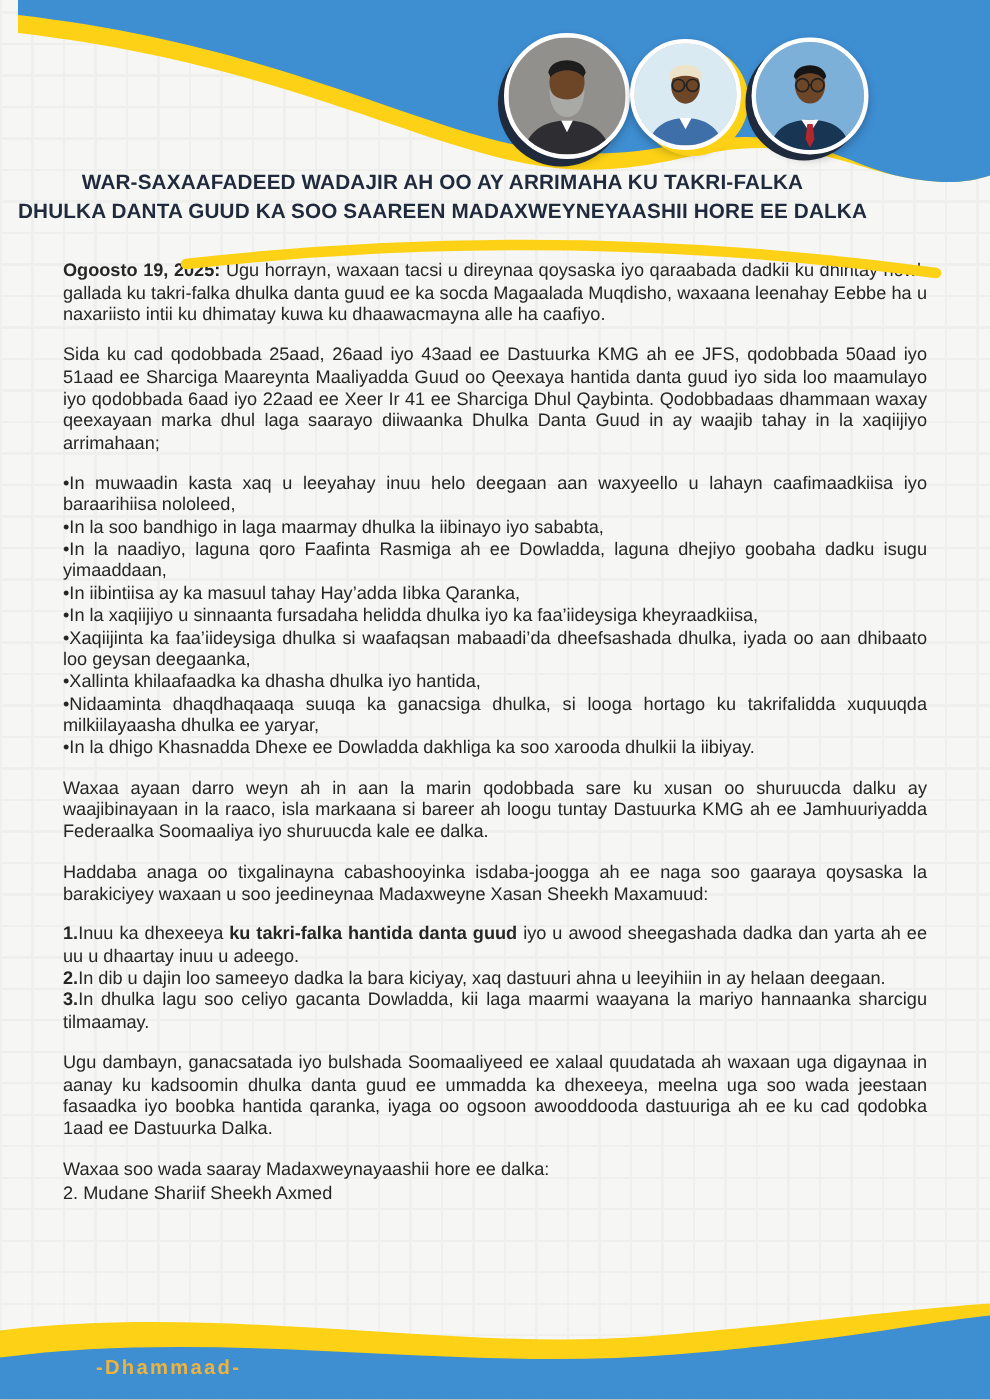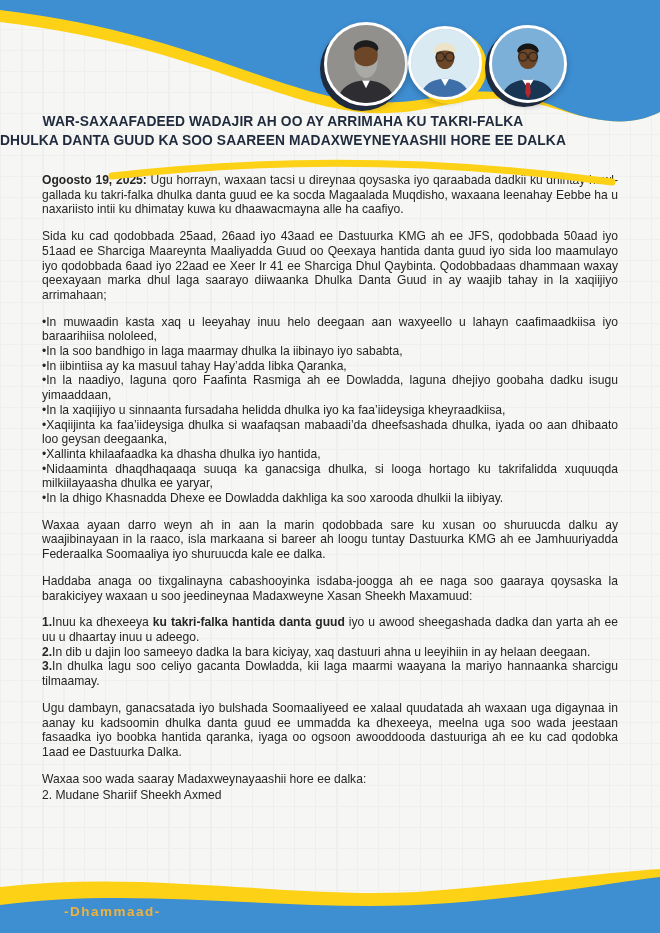--- a/index.html
+++ b/index.html
@@ -13,21 +13,21 @@
     color:#262626;
   }
   
   .page::before{
     content:"";position:absolute;inset:0;z-index:0;pointer-events:none;
     background-image:
       repeating-linear-gradient(0deg,#eaeaea 0 1.5px,transparent 1.5px 21px),
       repeating-linear-gradient(90deg,#eaeaea 0 1.5px,transparent 1.5px 21px);
     opacity:.5;
   }
-  .banner{position:absolute;top:0;left:0;width:566px;height:200px;z-index:2;}
+  .banner{position:absolute;top:0;left:12px;width:566px;height:200px;z-index:2;}
   .banner svg{position:absolute;top:0;left:0;}
   .portrait{
     position:absolute;border-radius:50%;overflow:hidden;
     border:3px solid #ffffff;background:#ccc;
     box-shadow:0 3px 6px rgba(0,0,0,.25);
   }
   .portrait svg{position:static;width:100%;height:100%;display:block;}
   .p1{left:324px;top:22px;width:78px;height:78px;box-shadow:-4px 5px 0 0 var(--navy,#23366e),0 3px 6px rgba(0,0,0,.25);}
   .p2{left:408px;top:26px;width:68px;height:68px;box-shadow:5px 4px 0 0 var(--yellow,#fdd116),0 3px 6px rgba(0,0,0,.25);}
   .p3{left:489px;top:25px;width:72px;height:72px;box-shadow:-4px 4px 0 0 var(--navy,#23366e),0 3px 6px rgba(0,0,0,.25);}
@@ -113,22 +113,22 @@
 
   <div class="content">
 
     <p><b>Ogoosto 19, 2025:</b><span> Ugu horrayn, waxaan tacsi u direynaa qoysaska iyo qaraabada dadkii ku dhintay howl-gallada ku takri-falka dhulka danta guud ee ka socda Magaalada Muqdisho, waxaana leenahay Eebbe ha u naxariisto intii ku dhimatay kuwa ku dhaawacmayna alle ha caafiyo.</span></p>
 
     <p>Sida ku cad qodobbada 25aad, 26aad iyo 43aad ee Dastuurka KMG ah ee JFS, qodobbada 50aad iyo 51aad ee Sharciga Maareynta Maaliyadda Guud oo Qeexaya hantida danta guud iyo sida loo maamulayo iyo qodobbada 6aad iyo 22aad ee Xeer Ir 41 ee Sharciga Dhul Qaybinta. Qodobbadaas dhammaan waxay qeexayaan marka dhul laga saarayo diiwaanka Dhulka Danta Guud in ay waajib tahay in la xaqiijiyo arrimahaan;</p>
 
     <div class="bullets">
       <div>•In muwaadin kasta xaq u leeyahay inuu helo deegaan aan waxyeello u lahayn caafimaadkiisa iyo baraarihiisa nololeed,</div>
       <div>•In la soo bandhigo in laga maarmay dhulka la iibinayo iyo sababta,</div>
+      <div>•In la naadiyo, laguna qoro Faafinta Rasmiga ah ee Dowladda, laguna dhejiyo goobaha dadku isugu yimaaddaan,</div>
       <div>•In iibintiisa ay ka masuul tahay Hay’adda Iibka Qaranka,</div>
-      <div>•In la naadiyo, laguna qoro Faafinta Rasmiga ah ee Dowladda, laguna dhejiyo goobaha dadku isugu yimaaddaan,</div>
       <div>•In la xaqiijiyo u sinnaanta fursadaha helidda dhulka iyo ka faa’iideysiga kheyraadkiisa,</div>
       <div>•Xaqiijinta ka faa’iideysiga dhulka si waafaqsan mabaadi’da dheefsashada dhulka, iyada oo aan dhibaato loo geysan deegaanka,</div>
       <div>•Xallinta khilaafaadka ka dhasha dhulka iyo hantida,</div>
       <div>•Nidaaminta dhaqdhaqaaqa suuqa ka ganacsiga dhulka, si looga hortago ku takrifalidda xuquuqda milkiilayaasha dhulka ee yaryar,</div>
       <div>•In la dhigo Khasnadda Dhexe ee Dowladda dakhliga ka soo xarooda dhulkii la iibiyay.</div>
     </div>
 
     <p>Waxaa ayaan darro weyn ah in aan la marin qodobbada sare ku xusan oo shuruucda dalku ay waajibinayaan in la raaco, isla markaana si bareer ah loogu tuntay Dastuurka KMG ah ee Jamhuuriyadda Federaalka Soomaaliya iyo shuruucda kale ee dalka.</p>
 
     <p>Haddaba anaga oo tixgalinayna cabashooyinka isdaba-joogga ah ee naga soo gaaraya qoysaska la barakiciyey waxaan u soo jeedineynaa Madaxweyne Xasan Sheekh Maxamuud:</p>

